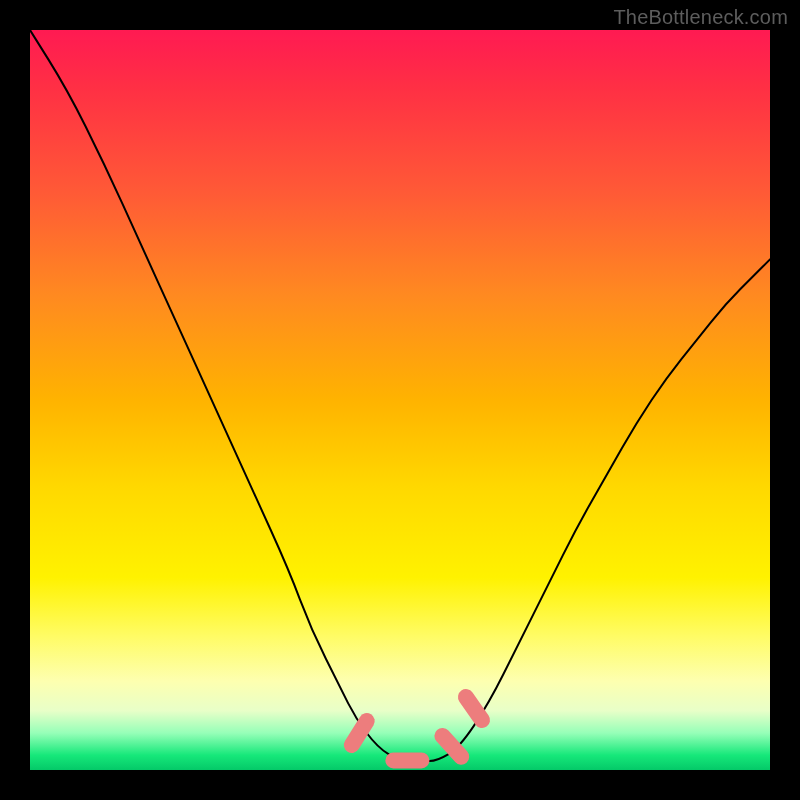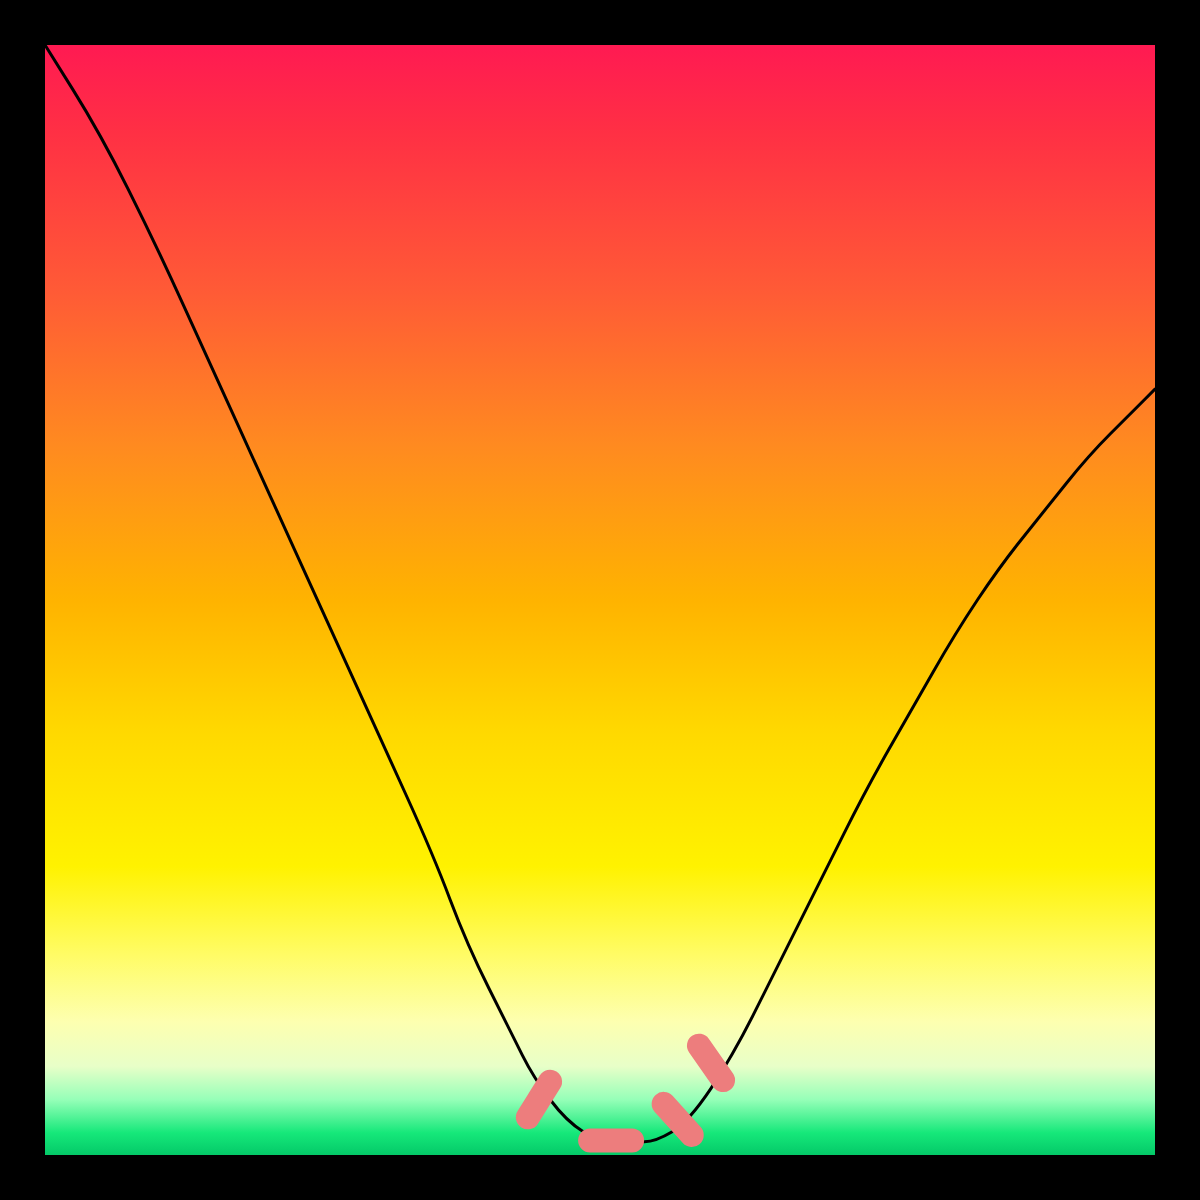--- a/index.html
+++ b/index.html
@@ -63,20 +63,21 @@
     width: 100%;
     height: 100%;
     z-index: 10;
   }
 </style>
 </head>
 <body>
 
 <div class="frame">
 
+  <div class="watermark">TheBottleneck.com</div>
 
   <div class="plot-area">
     <div class="gradient-bg"></div>
 
     <svg class="curve" viewBox="0 0 740 740" preserveAspectRatio="none">
       <path fill="none" stroke="#000" stroke-width="2" stroke-linecap="round" d="M 0 0 Q 0 0 18.5 29.599999999999966 Q 37 59.19999999999993 55.5 96.19999999999999 Q 74 133.20000000000005 92.5 173.90000000000003 Q 111 214.60000000000002 129.5 255.3 Q 148 296 166.5 336.70000000000005 Q 185 377.40000000000003 203.5 418.1 Q 222 458.8 240.5 499.5 Q 259 540.2 270.1 569.8 Q 281.2 599.4 296 629 Q 310.8 658.6 318.20000000000005 673.4000000000001 Q 325.6 688.2 336.7 703 Q 347.79999999999995 717.8 358.9 724.46 Q 370 731.12 381.1 731.12 Q 392.20000000000005 731.12 399.6 731.12 Q 407.00000000000006 731.12 418.1 724.46 Q 429.2 717.8 444 695.5999999999999 Q 458.8 673.4 473.6 643.8 Q 488.40000000000003 614.2 503.20000000000005 584.6 Q 518 555 532.8 525.4 Q 547.6 495.79999999999995 562.4000000000001 469.9 Q 577.2 444 592 418.1 Q 606.8 392.20000000000005 621.5999999999999 370 Q 636.4 347.79999999999995 651.2 329.29999999999995 Q 666 310.8 680.8 292.3 Q 695.5999999999999 273.8 710.3999999999999 259 Q 725.1999999999999 244.2 732.5999999999999 236.8 T 740 229.40000000000003"></path>
       <g>
           <rect x="-22" y="-8" width="44" height="16" rx="8" fill="#ed7d7d" transform="translate(329.3,703) rotate(-58)"></rect>
           <rect x="-22" y="-8" width="44" height="16" rx="8" fill="#ed7d7d" transform="translate(377.40000000000003,730.38) rotate(0)"></rect>
           <rect x="-22" y="-8" width="44" height="16" rx="8" fill="#ed7d7d" transform="translate(421.79999999999995,716.32) rotate(48)"></rect>

